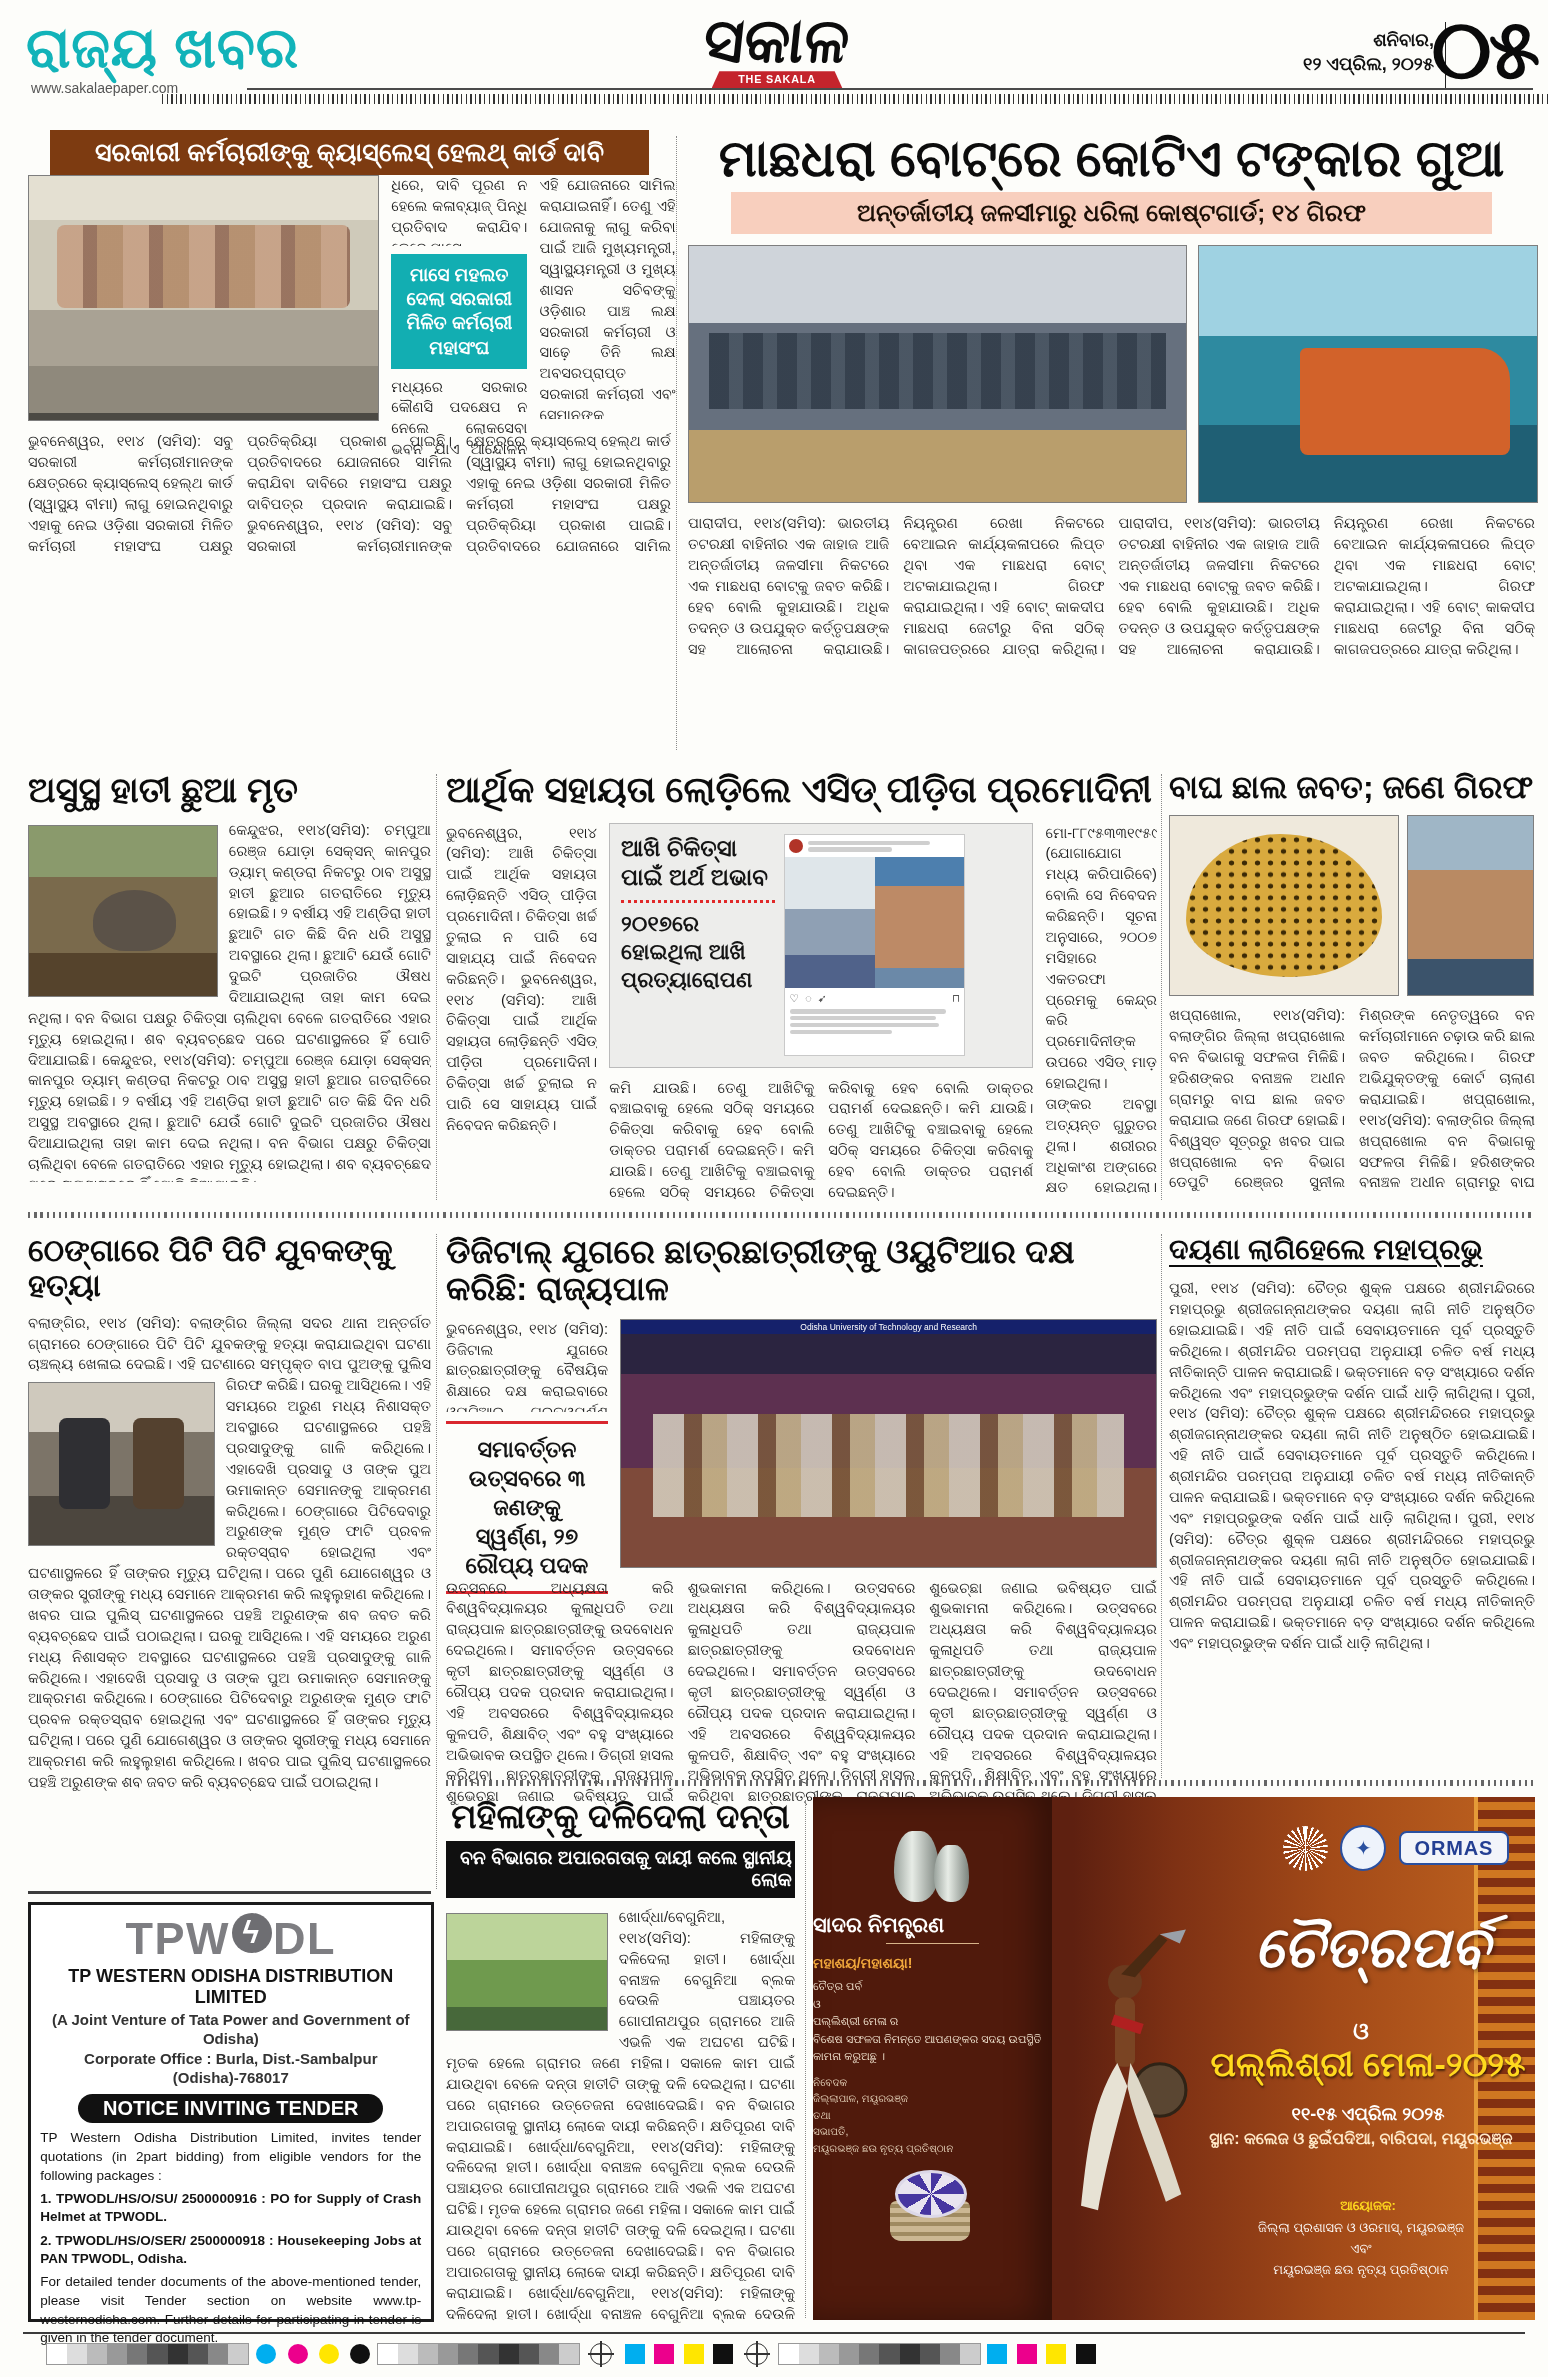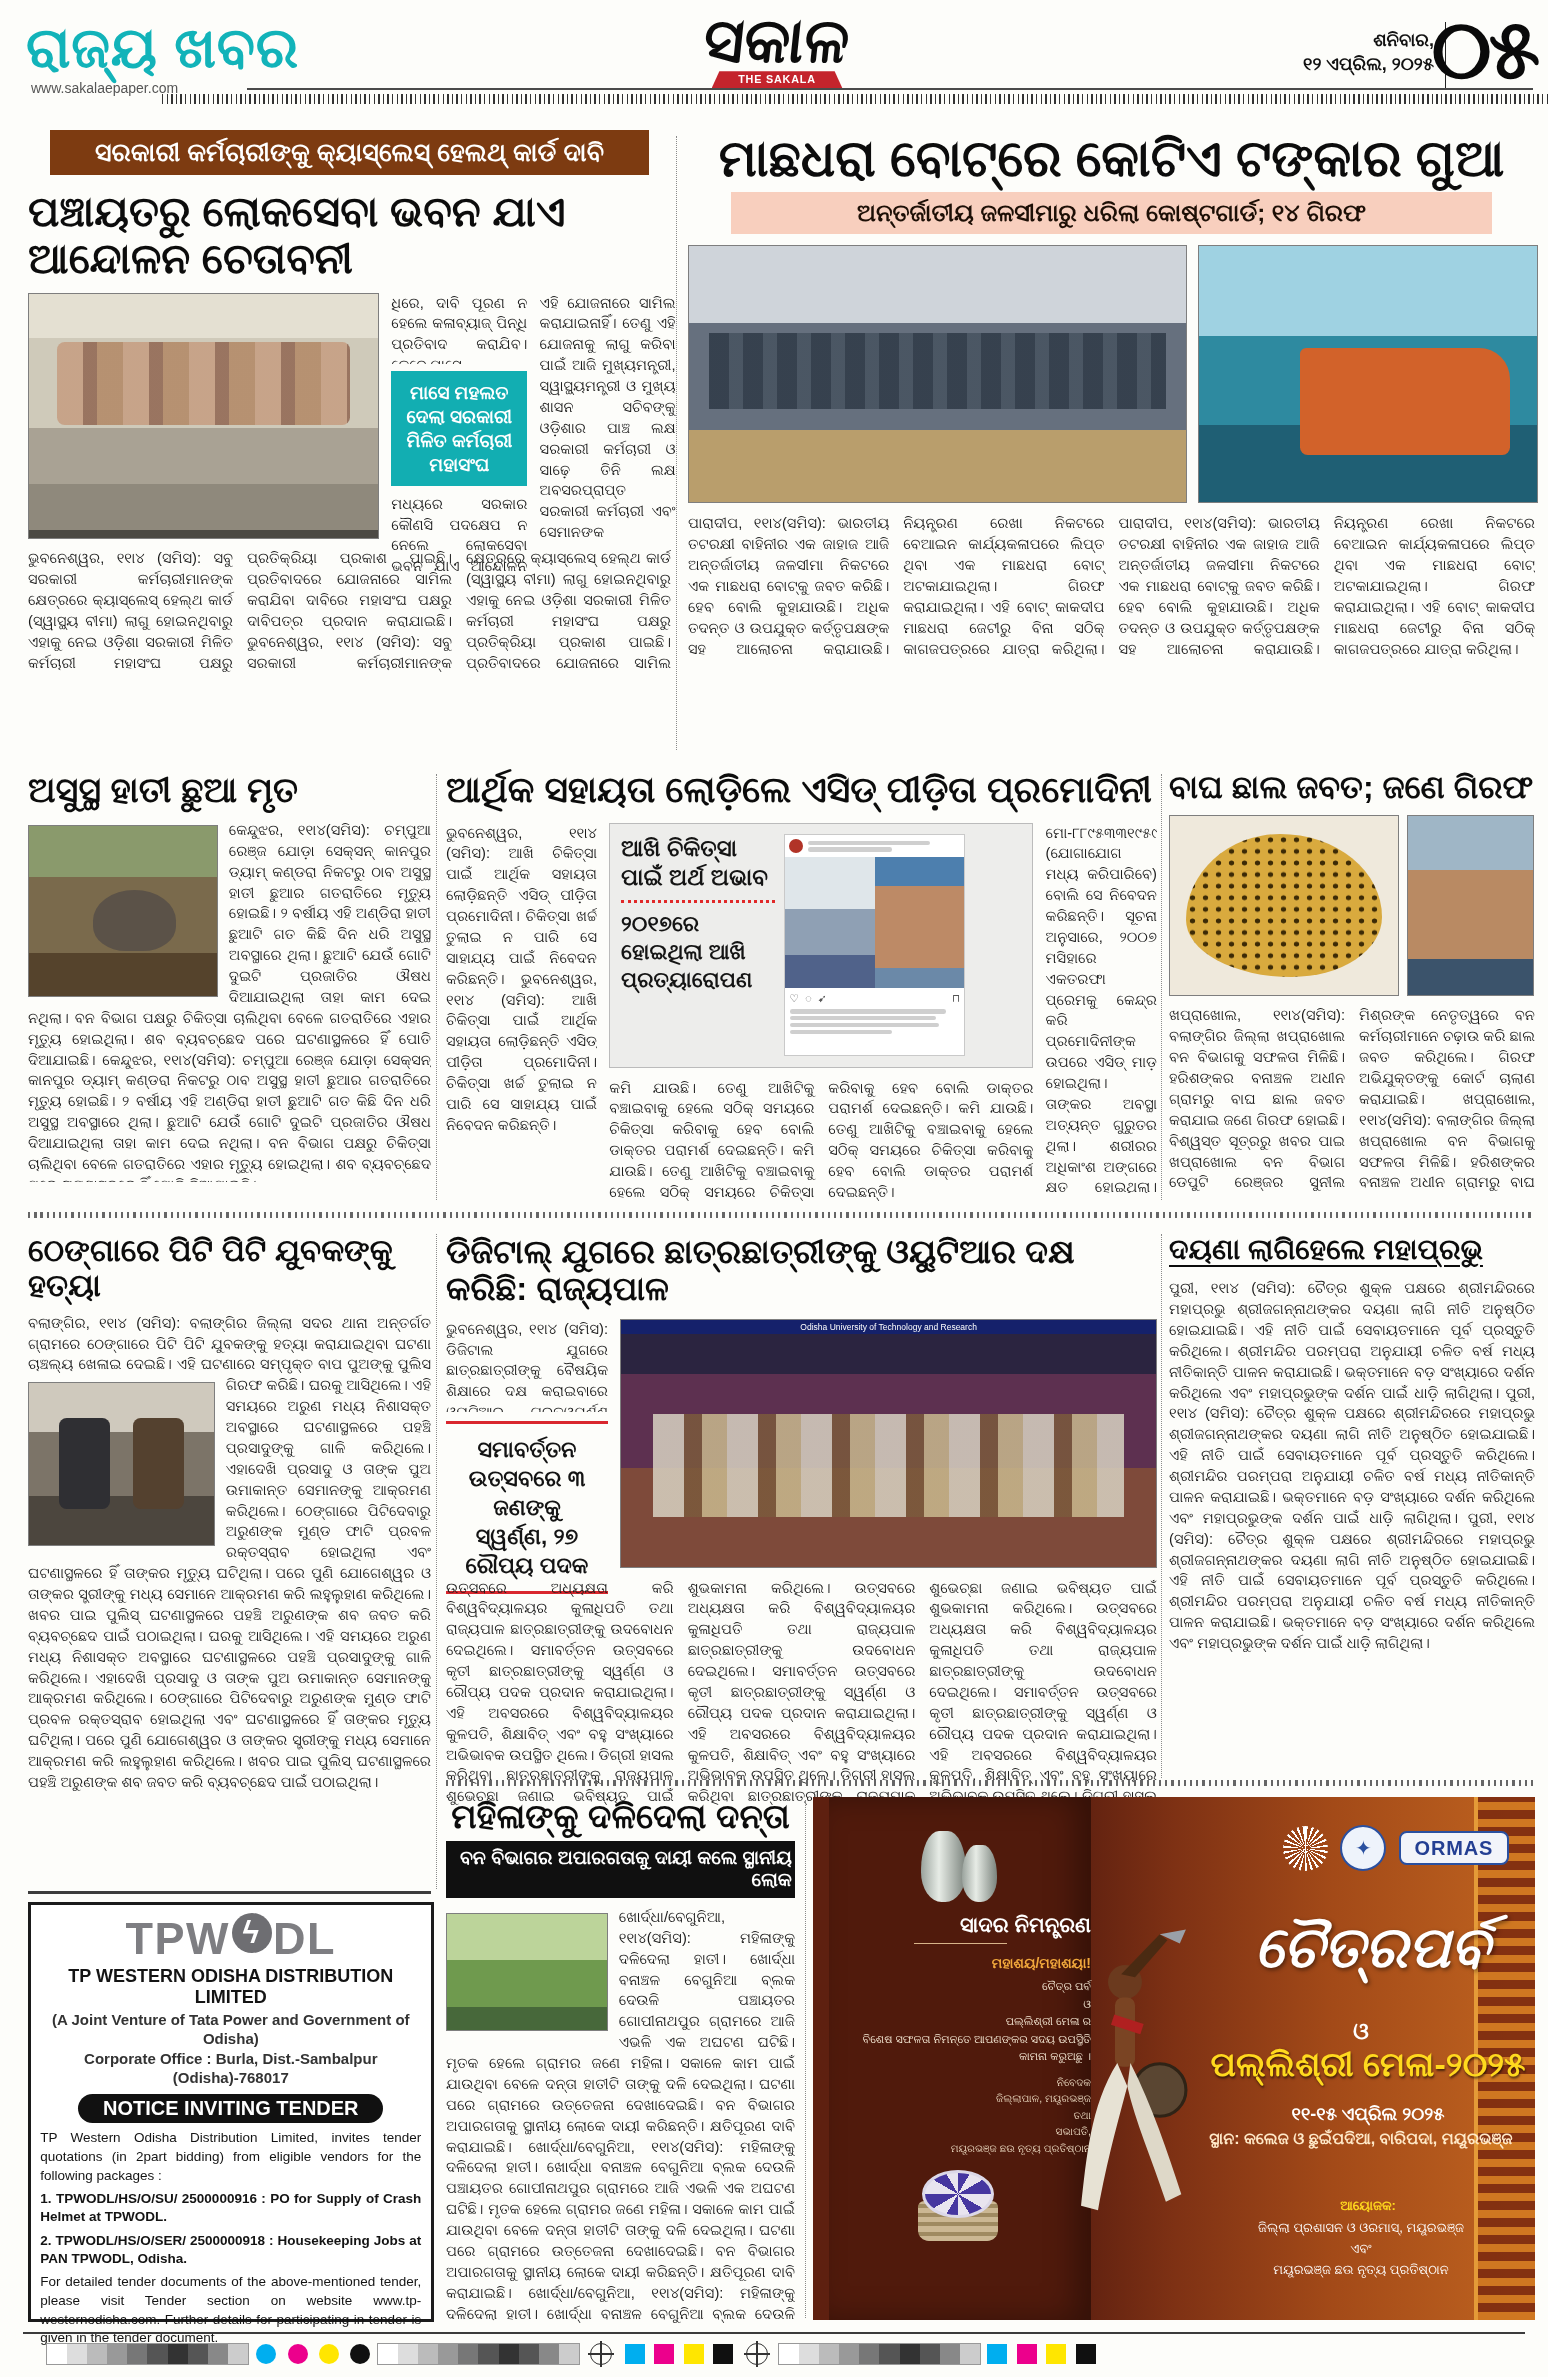--- a/index.html
+++ b/index.html
@@ -79,22 +79,22 @@
   .tender h3{margin:1.5px 0;font-size:18px;text-align:center;}
   .tender .sm{font-size:15px;text-align:center;margin:0;line-height:1.3;font-weight:bold;color:#333;}
   .nit{background:#111;color:#fff;font-weight:bold;font-size:20px;text-align:center;border-radius:18.5px;width:80%;margin:6.2px auto;padding:3.1px 0;}
   .tender p{font-size:13.5px;line-height:1.38;text-align:justify;margin:4.6px 0;}
   .tender .bold{font-weight:bold;}
   
   .ad{background:linear-gradient(90deg,#5e2010 0 36%,#7e3114 50%,#a34a18 72%,#c06420 100%);overflow:hidden;}
   .ad-border{position:absolute;right:0;top:0;width:57px;height:100%;
       background:repeating-linear-gradient(0deg,#d27a22 0 7.7px,#7e2c10 7.7px 17px);
       border-left:4.6px solid #e9a23b;opacity:.9;}
-  .ad-left{position:absolute;left:16px;top:0;width:262px;height:100%;background:#501a0c;
-      box-shadow:inset -15.4px 0 31px rgba(0,0,0,.35);color:#f7ead8;text-align:right;}
+  .ad-left{position:absolute;left:0;top:0;width:239px;height:100%;background:#501a0c;
+      box-shadow:inset -15.4px 0 31px rgba(0,0,0,.35);color:#f7ead8;text-align:left;}
   .pots{margin:20px auto 4.6px;width:93px;height:85px;position:relative;}
   .pot{position:absolute;bottom:0;background:linear-gradient(90deg,#9aa39d,#e7ece6 40%,#7b837d);border-radius:40% 40% 46% 46%/55% 55% 42% 42%;}
   .invite-h{font-size:21px;font-weight:bold;color:#fff;margin-top:10.8px;}
   .invite-div{width:93px;height:1.5px;background:#d8b48a;margin:6.2px auto;}
   .salut{color:#f2a93c;font-size:14px;font-weight:bold;margin:10.8px 0 6.2px;}
   .inv-line{font-size:11.2px;line-height:1.55;color:#f3e6d2;}
   .from-line{font-size:10.4px;line-height:1.6;color:#e8d6bd;}
   .basket{margin:12.3px auto 0;width:85px;height:71px;position:relative;}
   .basket .lid{position:absolute;left:4.6px;top:0;width:66px;height:42px;border-radius:50%;
       background:repeating-conic-gradient(#4636a0 0 30deg,#e8e4ef 30deg 60deg);border:3.1px solid #dcd8e8;}
@@ -143,21 +143,20 @@
     <span>ଶନିବାର,</span><br>
     <span>୧୨ ଏପ୍ରିଲ, ୨୦୨୫</span>
   </div>
   <div class="abs head-vline"></div>
   <div class="abs page-num">୦୫</div>
   <div class="abs head-rule"></div>
   <div class="abs ticker" style="left:162px;top:94px;width:1387px;"></div>
 
   <div class="abs" style="left:28px;top:130px;width:643px;height:625px;">
     <div class="kicker">ସରକାରୀ କର୍ମଚାରୀଙ୍କୁ କ୍ୟାସ୍‌ଲେସ୍ ହେଲଥ୍ କାର୍ଡ ଦାବି</div>
-    <div class="hl" style="font-size:42px;margin:12.3px 0 10.8px;">ପଞ୍ଚାୟତରୁ ଲୋକସେବା ଭବନ ଯାଏ ଆନ୍ଦୋଳନ ଚେତାବନୀ</div>
     <div style="display:flex;gap:12.3px;height:245px;">
       <div class="ph ph-press" style="width:349px;height:244px;flex:none;">
         <div class="caption-strip"></div>
       </div>
       <div style="width:136px;flex:none;">
         <div class="body-txt" style="height:71px;">ଧିରେ, ଦାବି ପୂରଣ ନ ହେଲେ କଳାବ୍ୟାଜ୍ ପିନ୍ଧି ପ୍ରତିବାଦ କରାଯିବ। ତେବେ ମାସେ</div>
         <div class="quote-teal">ମାସେ ମହଲତ ଦେଲା ସରକାରୀ ମିଳିତ କର୍ମଚାରୀ ମହାସଂଘ</div>
         <div class="body-txt" style="height:82px;">ମଧ୍ୟରେ ସରକାର କୌଣସି ପଦକ୍ଷେପ ନ ନେଲେ ଲୋକସେବା ଭବନ ଯାଏ ଆନ୍ଦୋଳନ କରାଯିବ ବୋଲି ଚେତାବନୀ ଦିଆଯାଇଛି।</div>
       </div>
       <div class="body-txt" style="width:136px;flex:none;height:244px;">ଏହି ଯୋଜନାରେ ସାମିଲ କରାଯାଇନାହିଁ। ତେଣୁ ଏହି ଯୋଜନାକୁ ଲାଗୁ କରିବା ପାଇଁ ଆଜି ମୁଖ୍ୟମନ୍ତ୍ରୀ, ସ୍ୱାସ୍ଥ୍ୟମନ୍ତ୍ରୀ ଓ ମୁଖ୍ୟ ଶାସନ ସଚିବଙ୍କୁ ଓଡ଼ିଶାର ପାଞ୍ଚ ଲକ୍ଷ ସରକାରୀ କର୍ମଚାରୀ ଓ ସାଢ଼େ ତିନି ଲକ୍ଷ ଅବସରପ୍ରାପ୍ତ ସରକାରୀ କର୍ମଚାରୀ ଏବଂ ସେମାନଙ୍କ</div>

